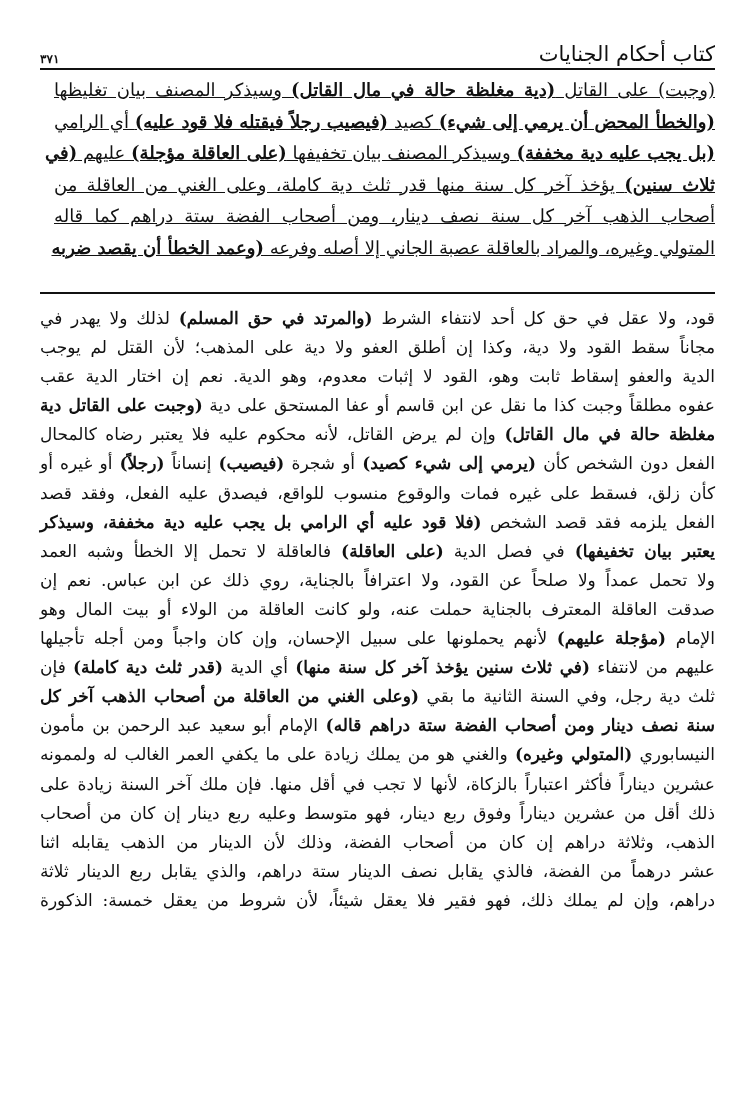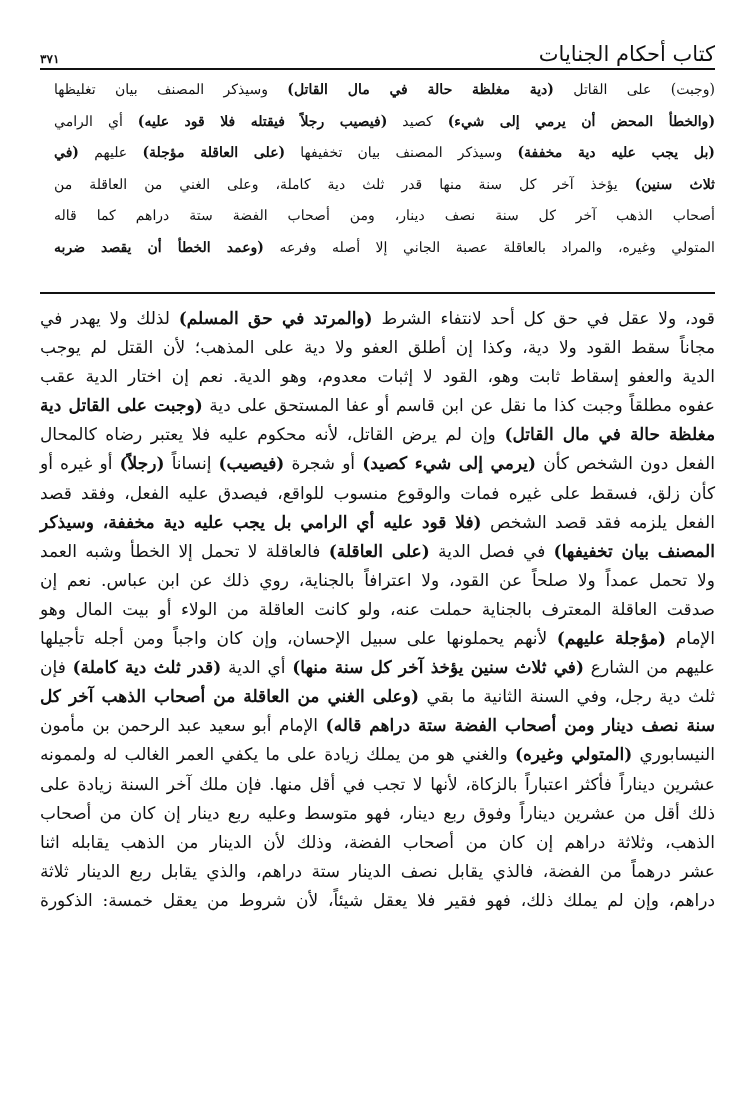--- a/index.html
+++ b/index.html
@@ -2,21 +2,21 @@
 <html><head>
 <meta charset="utf-8">
 <style>
   html, body { margin: 0; padding: 0; background: #ffffff; }
   body { width: 755px; height: 1104px; overflow: hidden; position: relative; font-family: "DejaVu Serif", serif; color: #111; }
   .page { position: absolute; left: 40px; top: 0; width: 675px; direction: rtl; }
   .header { position: absolute; top: 36px; left: 0; right: 0; height: 30px; display: flex; justify-content: space-between; align-items: flex-end; }
   .header-title { font-weight: normal; font-size: 21px; }
   .header-page { font-weight: bold; font-size: 12px; }
   .header-rule { position: absolute; top: 68px; left: 0; right: 0; border-top: 2px solid #111; }
-  .matn { position: absolute; top: 74px; left: 14px; right: 0; font-size: 14px; line-height: 31.5px; text-align: justify; text-align-last: justify; }
+  .matn { position: absolute; top: 74px; left: 14px; right: 0; font-size: 18px; line-height: 31.5px; text-align: justify; text-align-last: justify; text-decoration: underline; }
   .mid-rule { position: absolute; top: 292px; left: 0; right: 0; border-top: 2px solid #111; }
   .sharh { position: absolute; top: 304px; left: 0; right: 0; font-size: 17px; line-height: 29.1px; text-align: justify; }
   .line { display: block; white-space: nowrap; text-align: justify; text-align-last: justify; }
   b { font-weight: bold; }
 </style>
 </head>
 <body>
 
 <div class="page">
   <div class="header">
@@ -38,25 +38,25 @@
 
   <div class="sharh" id="sharh">
       <span class="line"><span>قود، ولا عقل في حق كل أحد لانتفاء الشرط </span><b>(والمرتد في حق المسلم)</b><span> لذلك ولا يهدر في</span></span>
       <span class="line"><span>مجاناً سقط القود ولا دية، وكذا إن أطلق العفو ولا دية على المذهب؛ لأن القتل لم يوجب</span></span>
       <span class="line"><span>الدية والعفو إسقاط ثابت وهو، القود لا إثبات معدوم، وهو الدية. نعم إن اختار الدية عقب</span></span>
       <span class="line"><span>عفوه مطلقاً وجبت كذا ما نقل عن ابن قاسم أو عفا المستحق على دية </span><b>(وجبت على القاتل دية</b></span>
       <span class="line"><b>مغلظة حالة في مال القاتل)</b><span> وإن لم يرض القاتل، لأنه محكوم عليه فلا يعتبر رضاه كالمحال</span></span>
       <span class="line"><span>الفعل دون الشخص كأن </span><b>(يرمي إلى شيء كصيد)</b><span> أو شجرة </span><b>(فيصيب)</b><span> إنساناً </span><b>(رجلاً)</b><span> أو غيره أو</span></span>
       <span class="line"><span>كأن زلق، فسقط على غيره فمات والوقوع منسوب للواقع، فيصدق عليه الفعل، وفقد قصد</span></span>
       <span class="line"><span>الفعل يلزمه فقد قصد الشخص </span><b>(فلا قود عليه أي الرامي بل يجب عليه دية مخففة، وسيذكر</b></span>
-      <span class="line"><b>المصنف بيان تخفيفها)</b><span> في فصل الدية </span><b>(على العاقلة)</b><span> فالعاقلة لا تحمل إلا الخطأ وشبه العمد</span></span>
+      <span class="line"><b>يعتبر بيان تخفيفها)</b><span> في فصل الدية </span><b>(على العاقلة)</b><span> فالعاقلة لا تحمل إلا الخطأ وشبه العمد</span></span>
       <span class="line"><span>ولا تحمل عمداً ولا صلحاً عن القود، ولا اعترافاً بالجناية، روي ذلك عن ابن عباس. نعم إن</span></span>
       <span class="line"><span>صدقت العاقلة المعترف بالجناية حملت عنه، ولو كانت العاقلة من الولاء أو بيت المال وهو</span></span>
       <span class="line"><span>الإمام </span><b>(مؤجلة عليهم)</b><span> لأنهم يحملونها على سبيل الإحسان، وإن كان واجباً ومن أجله تأجيلها</span></span>
-      <span class="line"><span>عليهم من الشارع </span><b>(في ثلاث سنين يؤخذ آخر كل سنة منها)</b><span> أي الدية </span><b>(قدر ثلث دية كاملة)</b><span> فإن</span></span>
+      <span class="line"><span>عليهم من لانتفاء </span><b>(في ثلاث سنين يؤخذ آخر كل سنة منها)</b><span> أي الدية </span><b>(قدر ثلث دية كاملة)</b><span> فإن</span></span>
       <span class="line"><span>ثلث دية رجل، وفي السنة الثانية ما بقي </span><b>(وعلى الغني من العاقلة من أصحاب الذهب آخر كل</b></span>
       <span class="line"><b>سنة نصف دينار ومن أصحاب الفضة ستة دراهم قاله)</b><span> الإمام أبو سعيد عبد الرحمن بن مأمون</span></span>
       <span class="line"><span>النيسابوري </span><b>(المتولي وغيره)</b><span> والغني هو من يملك زيادة على ما يكفي العمر الغالب له ولممونه</span></span>
       <span class="line"><span>عشرين ديناراً فأكثر اعتباراً بالزكاة، لأنها لا تجب في أقل منها. فإن ملك آخر السنة زيادة على</span></span>
       <span class="line"><span>ذلك أقل من عشرين ديناراً وفوق ربع دينار، فهو متوسط وعليه ربع دينار إن كان من أصحاب</span></span>
       <span class="line"><span>الذهب، وثلاثة دراهم إن كان من أصحاب الفضة، وذلك لأن الدينار من الذهب يقابله اثنا</span></span>
       <span class="line"><span>عشر درهماً من الفضة، فالذي يقابل نصف الدينار ستة دراهم، والذي يقابل ربع الدينار ثلاثة</span></span>
       <span class="line"><span>دراهم، وإن لم يملك ذلك، فهو فقير فلا يعقل شيئاً، لأن شروط من يعقل خمسة: الذكورة</span></span>
     </div>
 </div>

